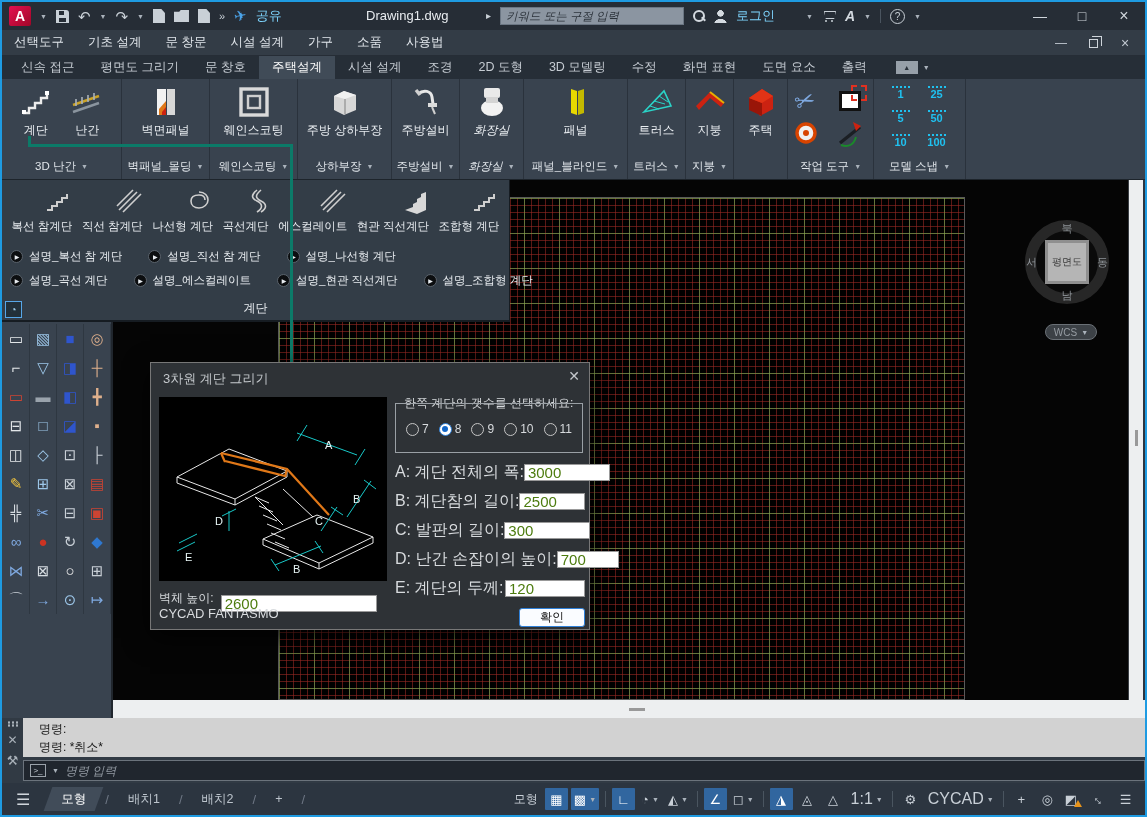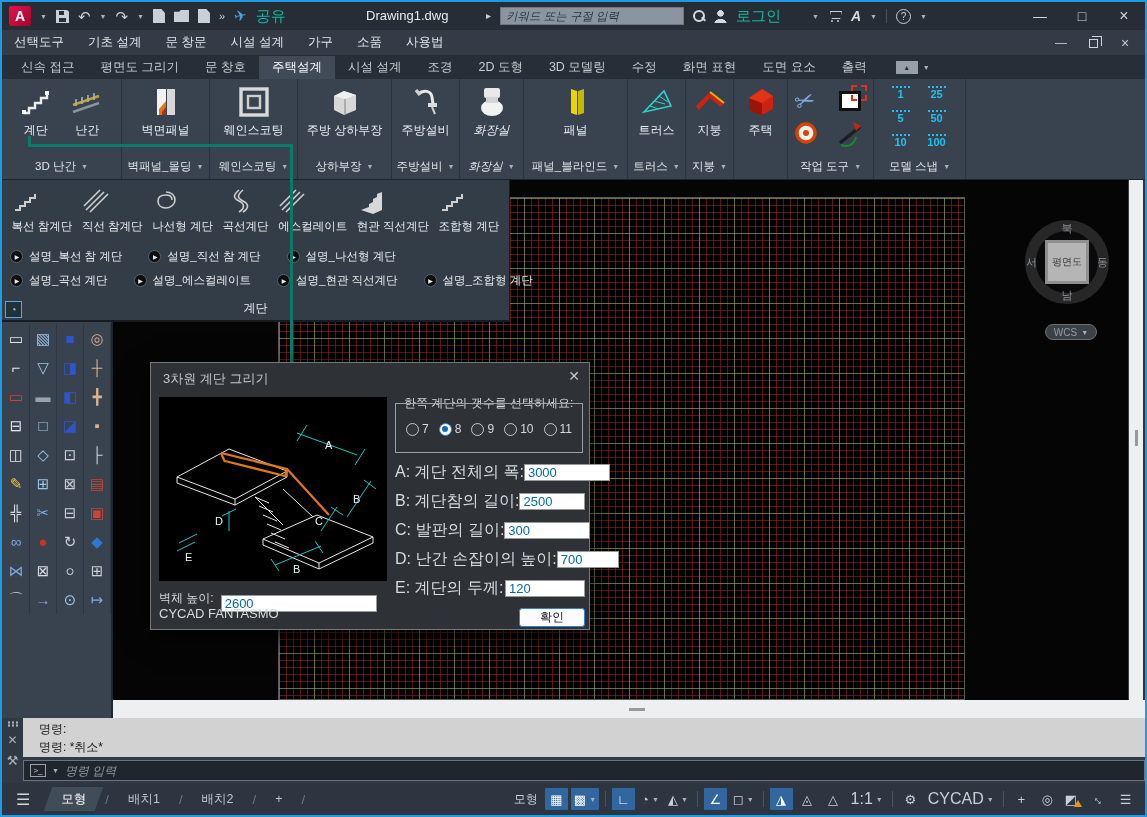--- a/index.html
+++ b/index.html
@@ -8,21 +8,21 @@
 
 #titlebar{position:absolute;left:0;top:0;width:1143px;height:28px;background:#262d36;display:flex;align-items:center}
 #qat{display:flex;align-items:center;gap:9px;padding-left:7px}
 .applogo{width:22px;height:20px;background:linear-gradient(135deg,#e51050,#a00728);color:#fff;font-weight:bold;font-size:14px;display:flex;align-items:center;justify-content:center;border-radius:2px}
 .caret{font-size:7px;color:#aab2bb}
 .tb-glyph{color:#c9d0d7;font-size:15px;line-height:1}
 .floppy{display:inline-block;width:13px;height:13px;background:linear-gradient(#262d36,#262d36) 3px 1px/5px 4px no-repeat,linear-gradient(#262d36,#262d36) 3px 8px/7px 4px no-repeat,#c9d0d7;border-radius:0 3px 0 0}
 .doc{display:inline-block;width:12px;height:14px;background:#c9d0d7;clip-path:polygon(0 0,70% 0,100% 28%,100% 100%,0 100%)}
 .folder{display:inline-block;width:15px;height:12px;background:#c9d0d7;clip-path:polygon(0 15%,35% 15%,45% 0,100% 0,100% 100%,0 100%)}
 .plane{color:#4ba3e8;font-size:15px;display:inline-block;transform:rotate(-12deg)}
-.share-lbl,.login-lbl{color:#14b8a6;font-size:15px}
+.share-lbl,.login-lbl{color:#7dd3fc;font-size:13px}
 #doc-title{position:absolute;left:364px;top:6px;color:#e8ecf0;font-size:13px}
 #tb-right{position:absolute;left:484px;top:0;height:28px;display:flex;align-items:center;gap:9px}
 .search-box{width:184px;height:18px;background:#8b95a1;border:1px solid #6b7683;color:#2c333b;font-size:11.5px;font-style:italic;padding:0 5px;font-family:inherit}
 .search-box::placeholder{color:#2c333b;opacity:1}
 .mag{position:relative;width:12px;height:12px;display:inline-block}
 .mag::before{content:'';position:absolute;left:0;top:0;width:8px;height:8px;border:2px solid #d4dae0;border-radius:50%}
 .mag::after{content:'';position:absolute;left:8px;top:8px;width:5px;height:2px;background:#d4dae0;transform:rotate(45deg)}
 .person{position:relative;width:13px;height:13px;display:inline-block;background:radial-gradient(circle at 50% 26%,#d4dae0 3px,transparent 3.5px),radial-gradient(circle at 50% 120%,#d4dae0 6.5px,transparent 7px)}
 .cart{position:relative;width:14px;height:12px;display:inline-block}
 .cart::before{content:'';position:absolute;left:2px;top:1px;width:10px;height:6px;border:1.5px solid #c9d0d7;clip-path:polygon(0 0,100% 0,85% 100%,15% 100%)}
@@ -59,21 +59,21 @@
 .snapgrid{flex:1;display:grid;grid-template-columns:30px 34px;grid-auto-rows:24px;justify-content:center;align-content:center;gap:0 4px}
 .snapcell{display:flex;flex-direction:column;align-items:center;justify-content:center}
 .snapcell .dots{width:18px;border-top:2px dotted #1fc1f0;margin-bottom:1px}
 .snapcell .num{color:#1fc1f0;font-size:11px;font-weight:bold;line-height:1}
 .clip-rect{position:relative;width:22px;height:20px;background:#fff;border:3px solid #111}
 .clip-rect::after{content:'';position:absolute;right:-9px;top:-9px;width:12px;height:12px;border:2px dashed #e03020}
 .scissors-g{color:#7fa9e0;font-size:24px;transform:rotate(-20deg)}
 
 #flyout{position:absolute;left:0;top:178px;width:508px;height:142px;background:#333d47;border-bottom:2px solid #161c22;border-right:1px solid #161c22;z-index:5}
 #fly-items{display:flex;justify-content:space-evenly;align-items:flex-start;padding-top:6px;height:64px}
-.fly-item{display:flex;flex-direction:column;align-items:flex-start;gap:3px}
+.fly-item{display:flex;flex-direction:column;align-items:flex-end;gap:3px}
 .fly-item .fic{height:30px;display:flex;align-items:center;justify-content:center}
 .fly-item .flbl{color:#e8ecf0;font-size:11.5px;white-space:nowrap}
 .desc-row{display:flex;align-items:center;height:24px;padding:0 8px;gap:26px}
 .desc-item{display:flex;align-items:center;gap:6px;color:#e8ecf0;font-size:11.5px;white-space:nowrap}
 .play{width:13px;height:13px;border-radius:50%;background:#0c0e10;border:1px solid #5a636c;color:#e8ecf0;font-size:6px;display:flex;align-items:center;justify-content:center;padding-left:1px}
 #fly-title{position:absolute;left:0;right:0;bottom:3px;text-align:center;color:#e8ecf0;font-size:12px}
 #fly-pin{position:absolute;left:3px;bottom:2px;width:17px;height:17px;border:1px solid #57a7e8;background:#223039;color:#9ecbe8;font-size:10px;display:flex;align-items:center;justify-content:center}
 
 #leftpanel{position:absolute;left:0;top:178px;width:111px;height:538px;background:#39434f;border-right:2px solid #20262d;z-index:2}
 #ltgrid{position:absolute;left:1px;top:144px;display:grid;grid-template-columns:repeat(4,27px);grid-auto-rows:29px}
@@ -104,21 +104,21 @@
 #groupbox{position:absolute;left:244px;top:40px;width:188px;height:50px;border:1px solid #9aa0a5}
 #gb-label{position:absolute;left:250px;top:32px;background:#2e3236;padding:0 3px;color:#d8dbde;font-size:12px}
 #radios{position:absolute;left:0;right:0;top:18px;display:flex;justify-content:space-evenly}
 .radio-item{display:flex;align-items:center;gap:3px;color:#d8dbde;font-size:12px}
 .rad{width:13px;height:13px;border-radius:50%;border:1px solid #c6c6c6;background:#34383c;display:inline-block;position:relative}
 .rad.on{border-color:#2f80d8;background:#fff}
 .rad.on::after{content:'';position:absolute;inset:2.5px;border-radius:50%;background:#1166c8}
 #fields{position:absolute;left:244px;top:101px;width:190px;display:flex;flex-direction:column;gap:12px}
 .frow{display:flex;align-items:center;justify-content:space-between;height:17px}
 .frow .flab{color:#d8dbde;font-size:16px;white-space:nowrap}
-.dlg-input{height:17px;background:#fff;border:1px solid #999;color:#0369a1;font-size:13px;padding:0 3px;font-family:inherit}
+.dlg-input{height:17px;background:#fff;border:1px solid #999;color:#4d7c0f;font-size:15px;padding:0 3px;font-family:inherit}
 #wallrow{position:absolute;left:8px;top:221px;display:flex;align-items:center;gap:7px}
 #brand{position:absolute;left:8px;top:243px;color:#d8dbde;font-size:13px}
 #okbtn{position:absolute;left:368px;top:245px;width:66px;height:19px;background:#fafcff;border:1px solid #2f80d8;border-radius:3px;color:#111;font-size:12px;display:flex;align-items:center;justify-content:center}
 
 #commandarea{position:absolute;left:0;top:716px;width:1143px;height:65px;background:#313a44}
 #cmd-strip{position:absolute;left:0;top:0;width:21px;height:65px;display:flex;flex-direction:column;align-items:center;gap:6px;padding-top:3px;color:#aab2ba}
 .grip{width:12px;height:6px;background:radial-gradient(circle,#aab2ba 1px,transparent 1.3px) 0 0/4px 3px}
 #cmd-history{position:absolute;left:21px;top:0;width:1122px;height:39px;background:#d2d2d2;color:#151515;font-size:12px;padding:2px 16px;line-height:18px}
 #cmd-inputrow{position:absolute;left:21px;top:42px;width:1122px;height:21px;background:#20262e;border:1px solid #6b737c;display:flex;align-items:center;gap:6px;padding:0 6px}
 .cmdbox{width:16px;height:13px;border:1px solid #9aa2aa;color:#c9d0d7;font-size:8px;display:flex;align-items:center;justify-content:center}

